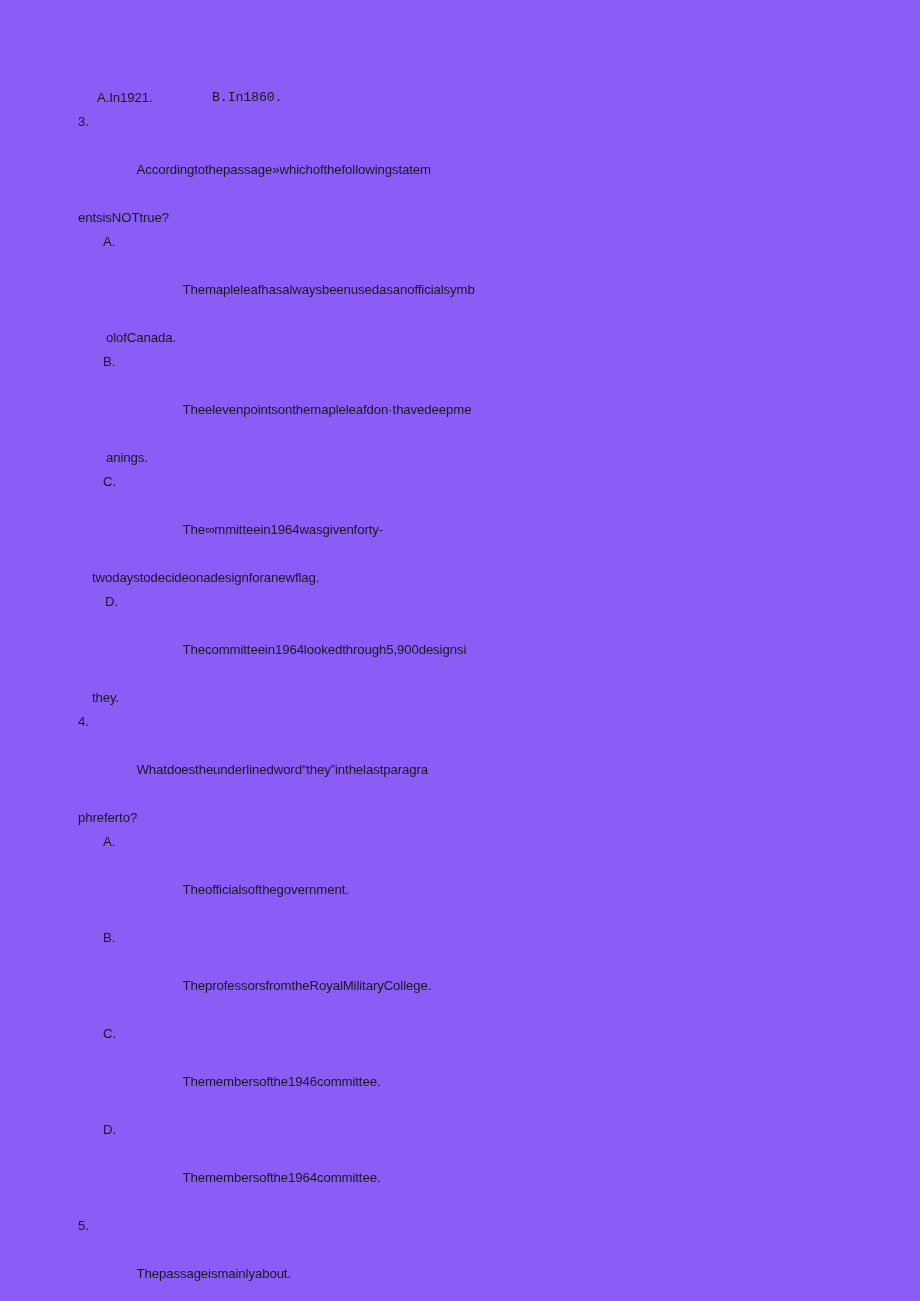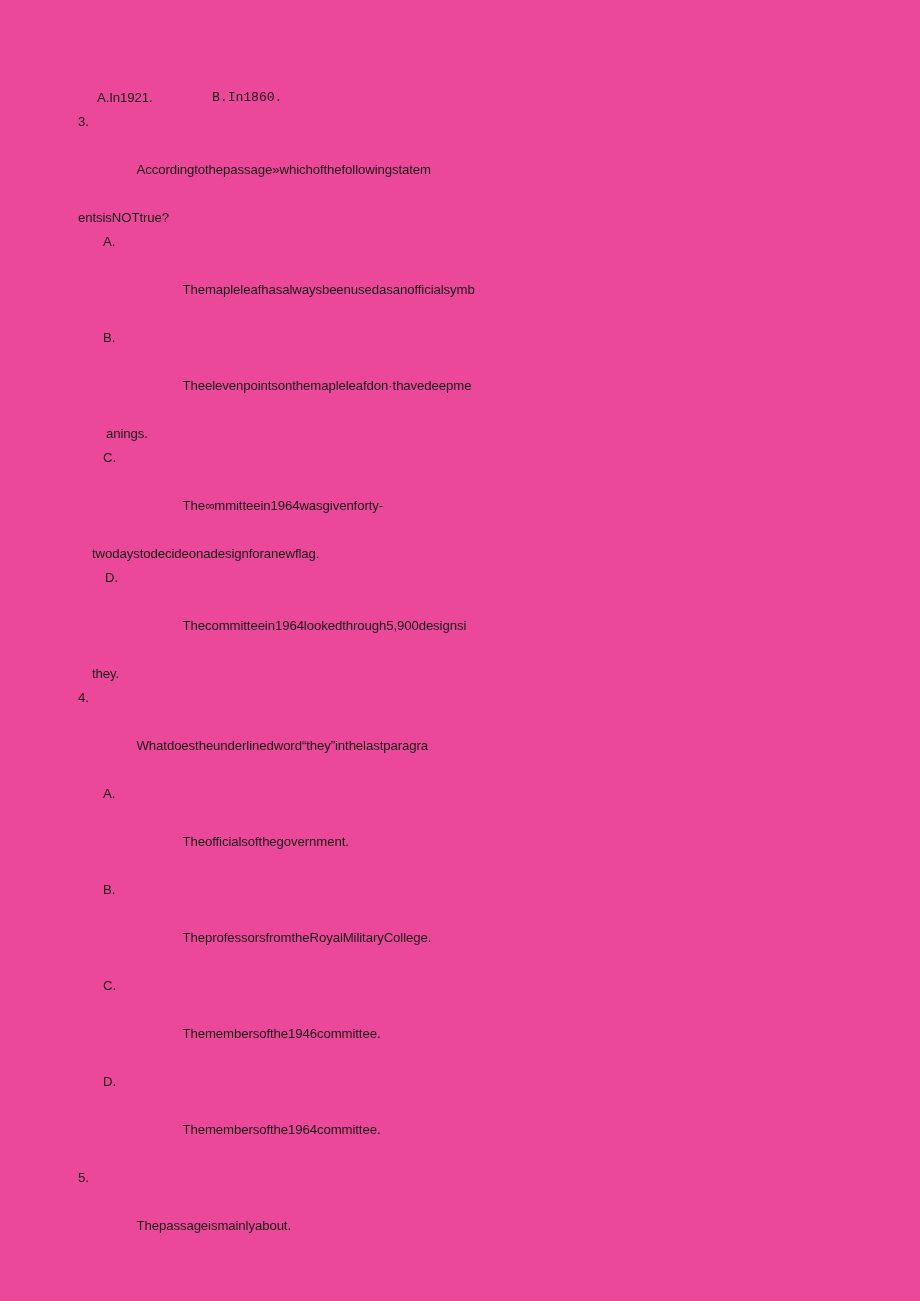--- a/index.html
+++ b/index.html
@@ -15,21 +15,21 @@
     overflow: hidden;
     position: relative;
   }
 
   #page {
     position: absolute;
     left: 0;
     top: 0;
     width: 920px;
     height: 1301px;
-    background: #ec4899;
+    background: #8b5cf6;
   }
 
   #content {
     position: absolute;
     left: 78px;
     top: 86px;
     width: 400px;
   }
 
   
@@ -110,20 +110,21 @@
       <div class="line qblock">
         <span class="qnum">3.</span>
         <span class="qtext">Accordingtothepassage»whichofthefollowingstatem</span>
       </div>
       <div class="line qcont">entsisNOTtrue?</div>
 
       <div class="line oblock">
         <span class="oltr">A.</span>
         <span class="otext">Themapleleafhasalwaysbeenusedasanofficialsymb</span>
       </div>
+      <div class="line ocont">olofCanada.</div>
 
       <div class="line oblock">
         <span class="oltr">B.</span>
         <span class="otext">Theelevenpointsonthemapleleafdon·thavedeepme</span>
       </div>
       <div class="line ocont">anings.</div>
 
       <div class="line oblock">
         <span class="oltr">C.</span>
         <span class="otext">The∞mmitteein1964wasgivenforty-</span>
@@ -135,20 +136,21 @@
         <span class="otext">Thecommitteein1964lookedthrough5,900designsi</span>
       </div>
       <div class="line ocont deep">they.</div>
     </div>
 
     <div>
       <div class="line qblock">
         <span class="qnum">4.</span>
         <span class="qtext">Whatdoestheunderlinedword“they”inthelastparagra</span>
       </div>
+      <div class="line qcont">phreferto?</div>
 
       <div class="line oblock">
         <span class="oltr">A.</span>
         <span class="otext">Theofficialsofthegovernment.</span>
       </div>
       <div class="line oblock">
         <span class="oltr">B.</span>
         <span class="otext">TheprofessorsfromtheRoyalMilitaryCollege.</span>
       </div>
       <div class="line oblock">

